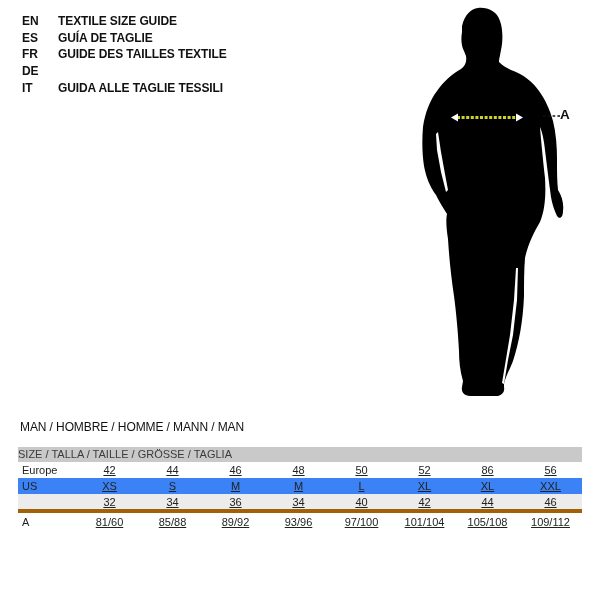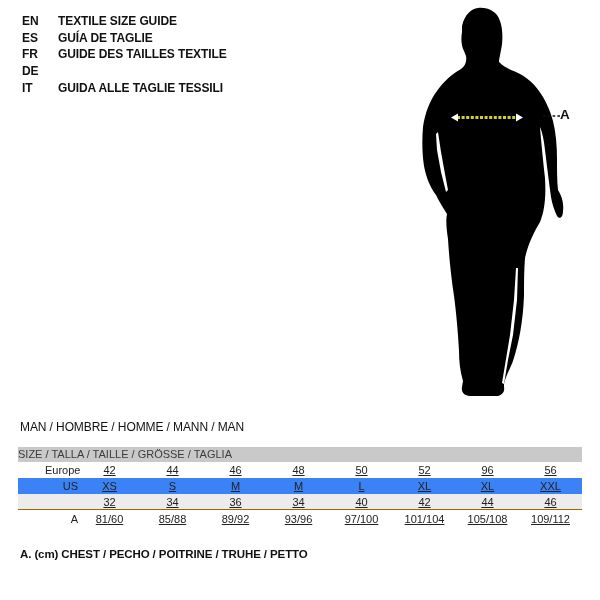--- a/index.html
+++ b/index.html
@@ -14,23 +14,23 @@
   
   .figure{position:absolute;left:410px;top:0;width:175px;height:410px;}
   .measure-label{position:absolute;left:560px;top:107px;font-weight:bold;font-size:13.5px;}
   
   .section-title{position:absolute;left:20px;top:420px;font-weight:normal;font-size:12px;letter-spacing:-0.1px;text-align:center;}
   
   .size-table{position:absolute;left:18px;top:447px;width:564px;font-size:11px;color:#222;}
   .t-header{height:15px;line-height:15px;background:#c9c9c9;color:#3c3c3c;font-size:11px;}
   .t-row{display:grid;grid-template-columns:60px repeat(8,1fr);align-items:center;height:16px;}
   .t-row.alt{background:#3b82f6;}
-  .t-row.alt-last{background:#ececec;height:15px;border-bottom:1px solid #a16207;}
+  .t-row.alt-last{background:#ececec;height:15px;border-bottom:4px solid #a16207;}
   .t-row.a-row{height:18px;}
-  .t-row .lbl{padding-left:4px;text-align:right;margin-left:23px;}
+  .t-row .lbl{padding-left:4px;text-align:left;}
   .t-row .val{text-align:center;text-decoration:underline;}
   
   .footnote{position:absolute;left:20px;top:548px;font-weight:bold;font-size:11.5px;letter-spacing:-0.1px;}
 </style>
 </head>
 <body>
 
 <div class="canvas">
 
   <div class="lang-list">
@@ -122,21 +122,21 @@
     <div class="t-header">SIZE / TALLA / TAILLE / GRÖSSE / TAGLIA</div>
 
     <div class="t-row">
       <span class="lbl">Europe</span>
       <span class="val">42</span>
       <span class="val">44</span>
       <span class="val">46</span>
       <span class="val">48</span>
       <span class="val">50</span>
       <span class="val">52</span>
-      <span class="val">96</span>
+      <span class="val">86</span>
       <span class="val">56</span>
     </div>
 
     <div class="t-row alt">
       <span class="lbl">US</span>
       <span class="val">XS</span>
       <span class="val">S</span>
       <span class="val">M</span>
       <span class="val">M</span>
       <span class="val">L</span>
@@ -163,15 +163,14 @@
       <span class="val">85/88</span>
       <span class="val">89/92</span>
       <span class="val">93/96</span>
       <span class="val">97/100</span>
       <span class="val">101/104</span>
       <span class="val">105/108</span>
       <span class="val">109/112</span>
     </div>
   </div>
 
-  <div class="footnote">A. (cm) CHEST / PECHO / POITRINE / TRUHE / PETTO</div>
 
 </div>
 
 </body></html>

